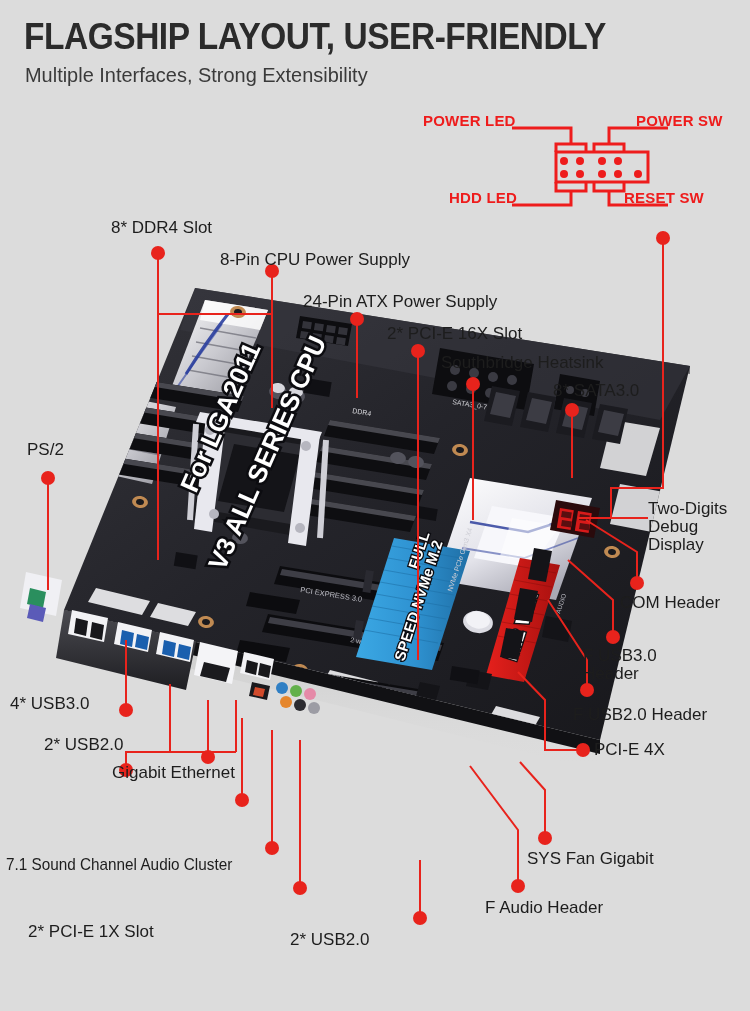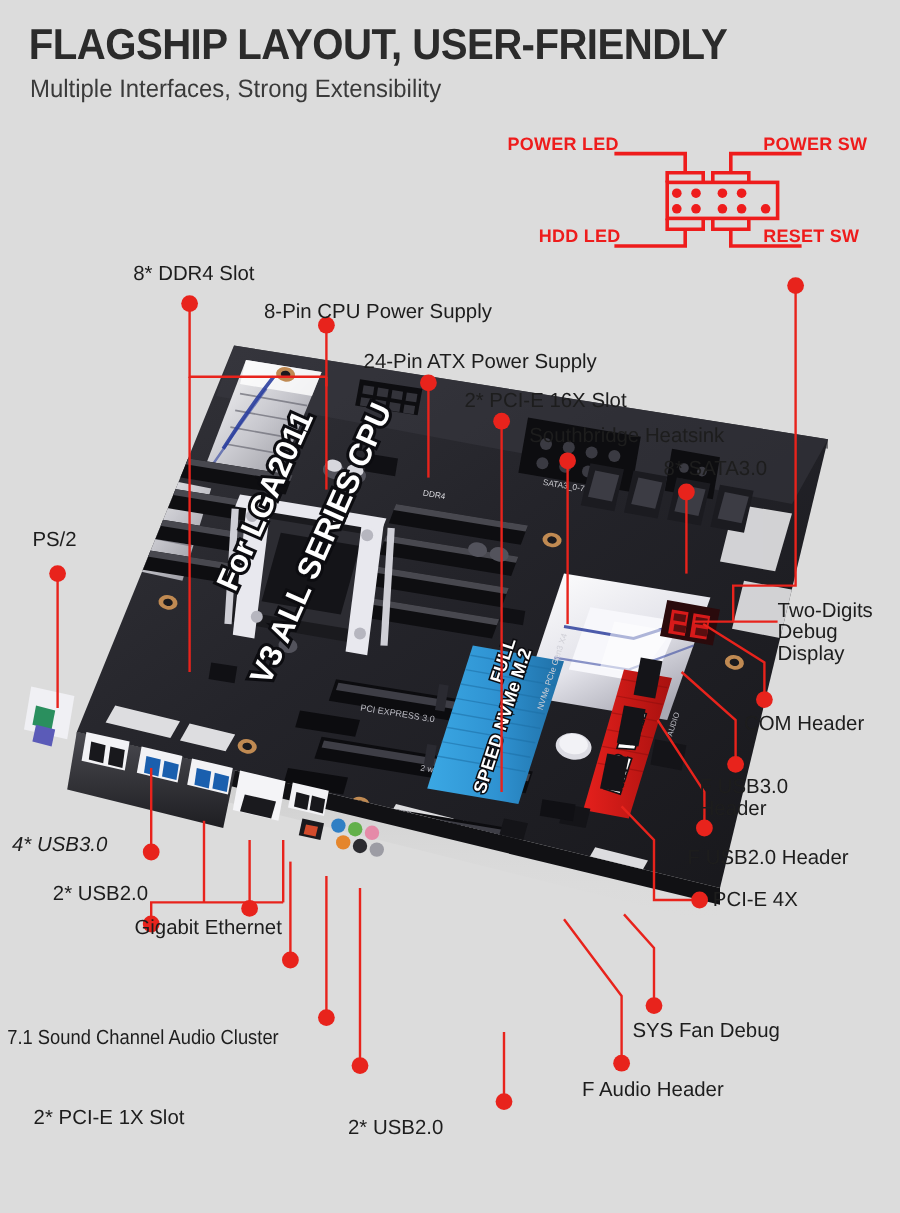--- a/index.html
+++ b/index.html
@@ -85,21 +85,21 @@
         <circle cx="140" cy="70" r="4"></circle>
           <circle cx="156" cy="70" r="4"></circle>
         <circle cx="178" cy="70" r="4"></circle>
           <circle cx="194" cy="70" r="4"></circle>
         <circle cx="214" cy="70" r="4"></circle>
       </g>
     </svg>
     <div class="fp-label" style="left:-1px;top:8px;">POWER LED</div>
     <div class="fp-label" style="left:212px;top:8px;">POWER SW</div>
     <div class="fp-label" style="left:25px;top:85px;">HDD  LED</div>
-    <div class="fp-label" style="left:212px;top:85px;">RESET SW</div>
+    <div class="fp-label" style="left:200px;top:85px;">RESET SW</div>
   </div>
 
   <div id="board-stage">
     <svg width="750" height="590" viewBox="0 0 750 590">
       <defs>
         <linearGradient id="pcbG" x1="0" y1="0" x2="1" y2="1">
           <stop offset="0" stop-color="#34343a"></stop>
           <stop offset="0.45" stop-color="#24242a"></stop>
           <stop offset="1" stop-color="#17171b"></stop>
         </linearGradient>
@@ -517,23 +517,23 @@
   <div class="cl" style="left:387px;top:324px;">2* PCI-E 16X Slot</div>
   <div class="cl" style="left:441px;top:353px;">Southbridge Heatsink</div>
   <div class="cl" style="left:553px;top:381px;">8* SATA3.0</div>
   <div class="cl" style="left:27px;top:440px;">PS/2</div>
 
   <div class="cl two" style="left:648px;top:500px;width:102px;line-height:1.05;">Two-Digits Debug Display</div>
   <div class="cl" style="left:620px;top:593px;">COM Header</div>
   <div class="cl two" style="left:583px;top:647px;width:78px;line-height:1.05;">F USB3.0 Header</div>
   <div class="cl" style="left:573px;top:705px;">F USB2.0 Header</div>
   <div class="cl" style="left:594px;top:740px;">PCI-E 4X</div>
-  <div class="cl" style="left:527px;top:849px;">SYS Fan Debug</div>
+  <div class="cl" style="left:527px;top:849px;">SYS Fan Gigabit</div>
   <div class="cl" style="left:485px;top:898px;">F Audio Header</div>
   <div class="cl" style="left:290px;top:930px;">2* USB2.0</div>
 
-  <div class="cl" style="left:10px;top:694px;font-style:italic;">4* USB3.0</div>
+  <div class="cl" style="left:10px;top:694px;">4* USB3.0</div>
   <div class="cl" style="left:44px;top:735px;">2* USB2.0</div>
   <div class="cl" style="left:112px;top:763px;">Gigabit Ethernet</div>
   <div class="cl narrow" style="left:6px;top:855px;">7.1 Sound Channel Audio Cluster</div>
   <div class="cl" style="left:28px;top:922px;">2* PCI-E 1X Slot</div>
 
 </div>
 
 </body></html>

